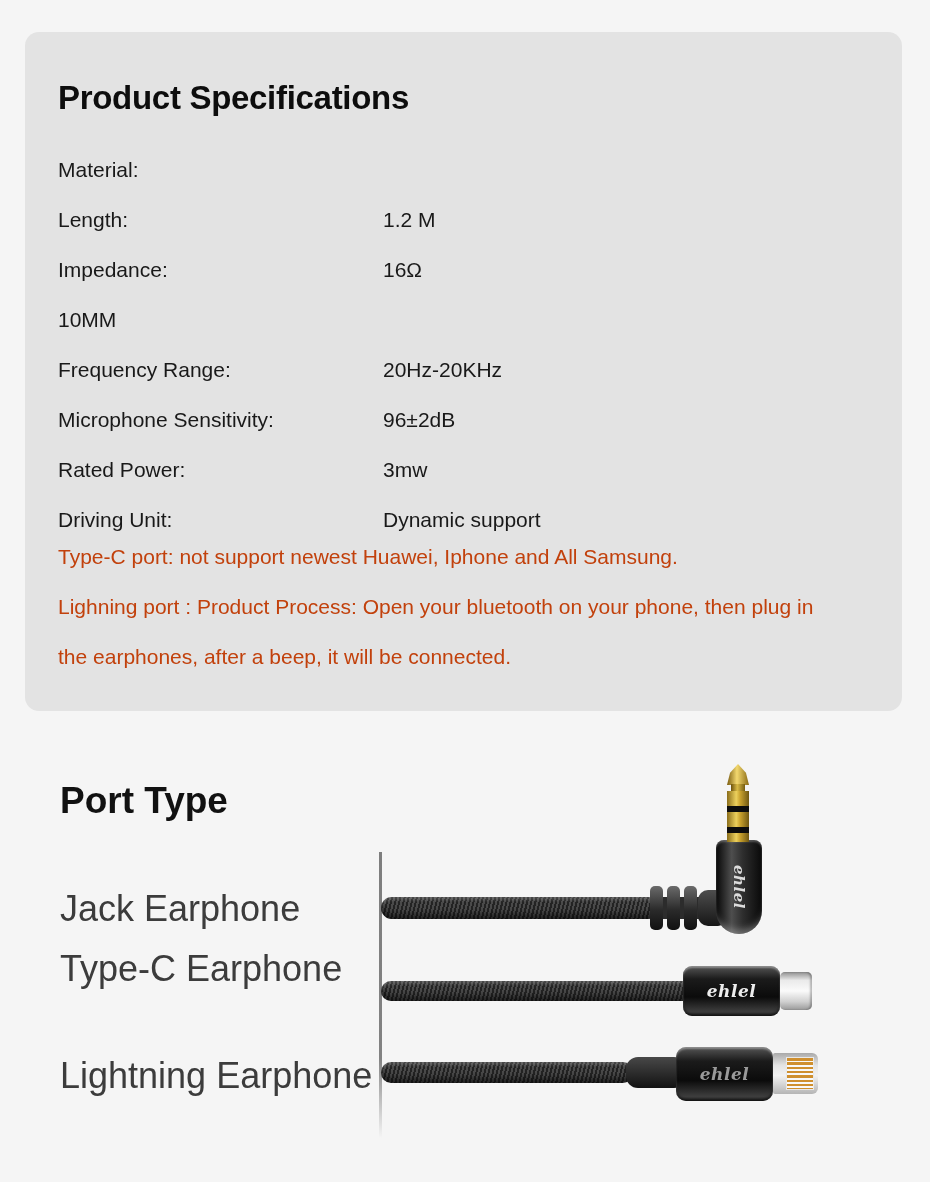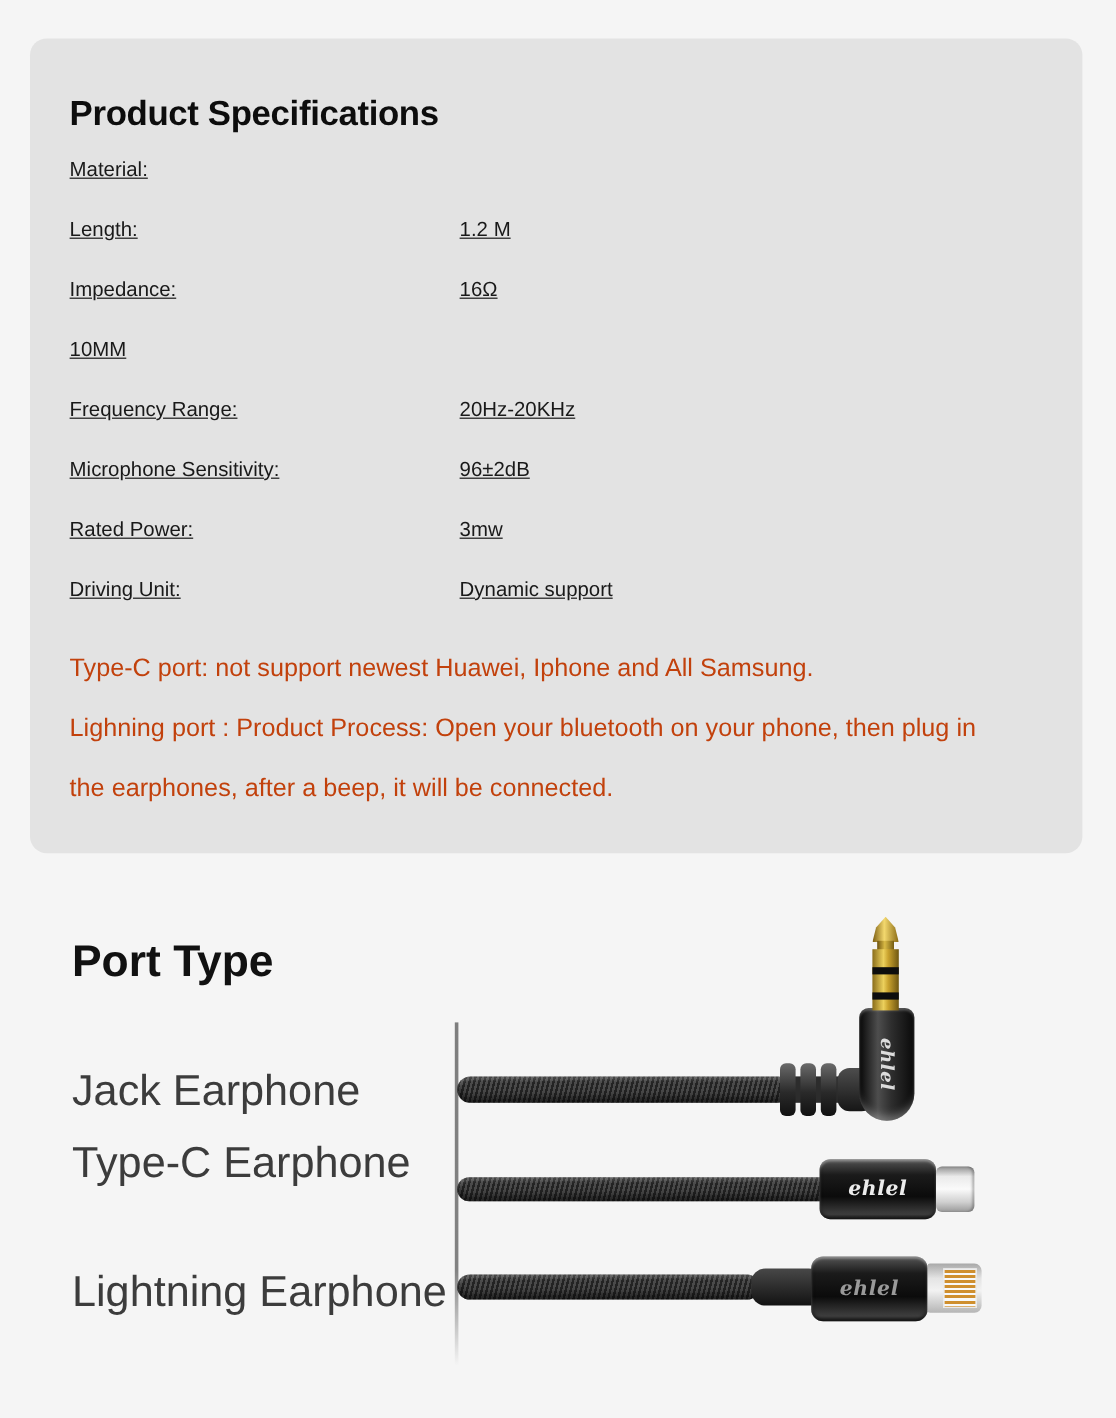--- a/index.html
+++ b/index.html
@@ -10,24 +10,24 @@
     font-family:"Liberation Sans", sans-serif;
   }
 
   
   .spec-card {
     position:absolute; left:25px; top:32px; width:877px; height:679px;
     background:#e3e3e3; border-radius:14px;
   }
   .spec-title {
     position:absolute; left:33px; top:47px;
-    font-size:29px; font-weight:700; color:#0d0d0d; letter-spacing:-0.3px;
+    font-size:33px; font-weight:700; color:#0d0d0d; letter-spacing:-0.3px;
   }
   .spec-list { position:absolute; left:33px; top:100px; width:810px; }
-  .spec-row { display:flex; height:50px; align-items:flex-start; font-size:17px; color:#191919;text-decoration:underline; }
+  .spec-row { display:flex; height:50px; align-items:flex-end; font-size:21px; color:#191919; }
   .spec-label { width:325px; flex:none; }
   .spec-value { flex:1; }
   .spec-note { line-height:50px; font-size:21px; color:#c2410c; max-width:780px; }
 
   
   .port-title {
     position:absolute; left:60px; top:780px;
     font-size:37px; font-weight:700; color:#111;
   }
   .port-label {

